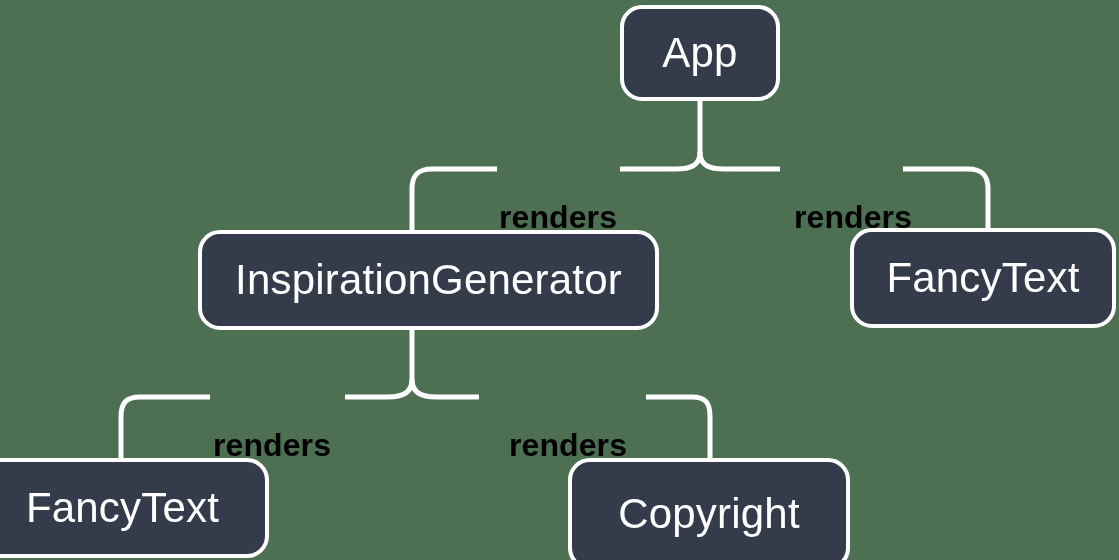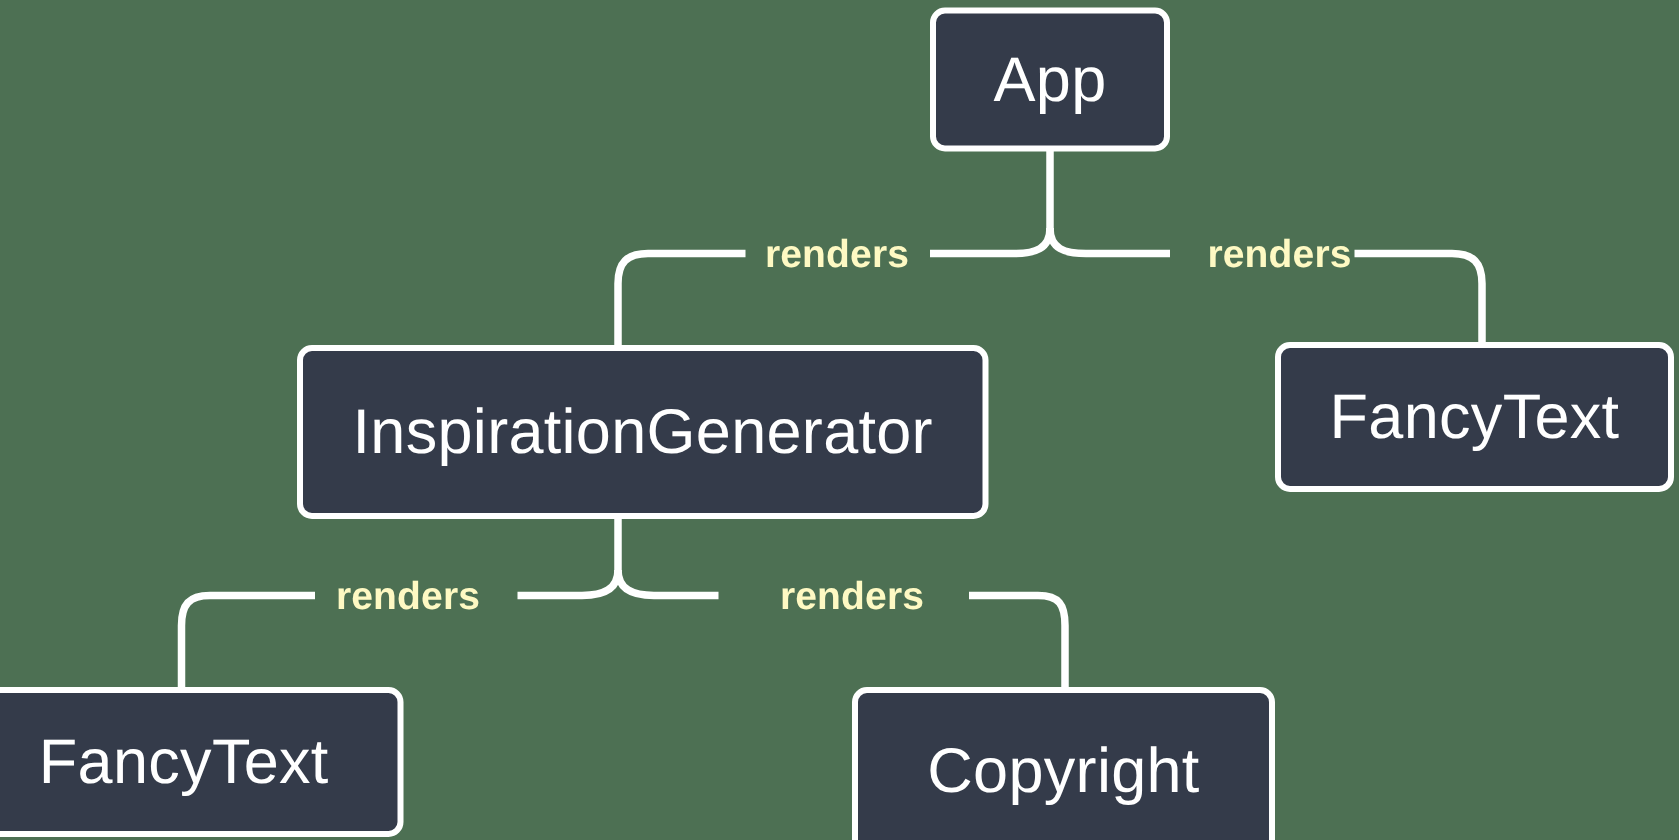--- a/index.html
+++ b/index.html
@@ -23,47 +23,48 @@
     left: 0;
     top: 0;
     width: 1119px;
     height: 560px;
   }
   .node {
     position: absolute;
     box-sizing: border-box;
     background: #343b4a;
     border: 4px solid #ffffff;
-    border-radius: 10px;
+    border-radius: 22px;
     color: #ffffff;
     display: flex;
     align-items: center;
     justify-content: center;
     font-size: 42px;
     font-weight: 400;
     letter-spacing: 0.2px;
     white-space: nowrap;
   }
   .node-label {
     display: block;
     line-height: 1;
   }
   .edge-label {
     position: absolute;
-    color: #fef9c3;
-    font-size: 26px;
+    color: #000000;
+    font-size: 32px;
     font-weight: 700;
     line-height: 1;
     white-space: nowrap;
     transform: translate(-50%, -50%);
     letter-spacing: 0.1px;
+    margin-top: 48px;
   }
   
   #node-app        { left: 620px; top: 5px;   width: 160px; height: 96px; }
-  #node-inspgen    { left: 198px; top: 230px; width: 461px; height: 116px; }
+  #node-inspgen    { left: 198px; top: 230px; width: 461px; height: 100px; }
   #node-fancy-right{ left: 850px; top: 228px; width: 266px; height: 100px; }
   #node-fancy-left { left: -24px; top: 458px; width: 293px; height: 100px; }
   #node-copyright  { left: 568px; top: 458px; width: 282px; height: 112px; }
 </style>
 </head>
 <body>
 
 <div id="diagram">
 
   <svg id="edges" viewBox="0 0 1119 560" width="1119" height="560" aria-hidden="true">

